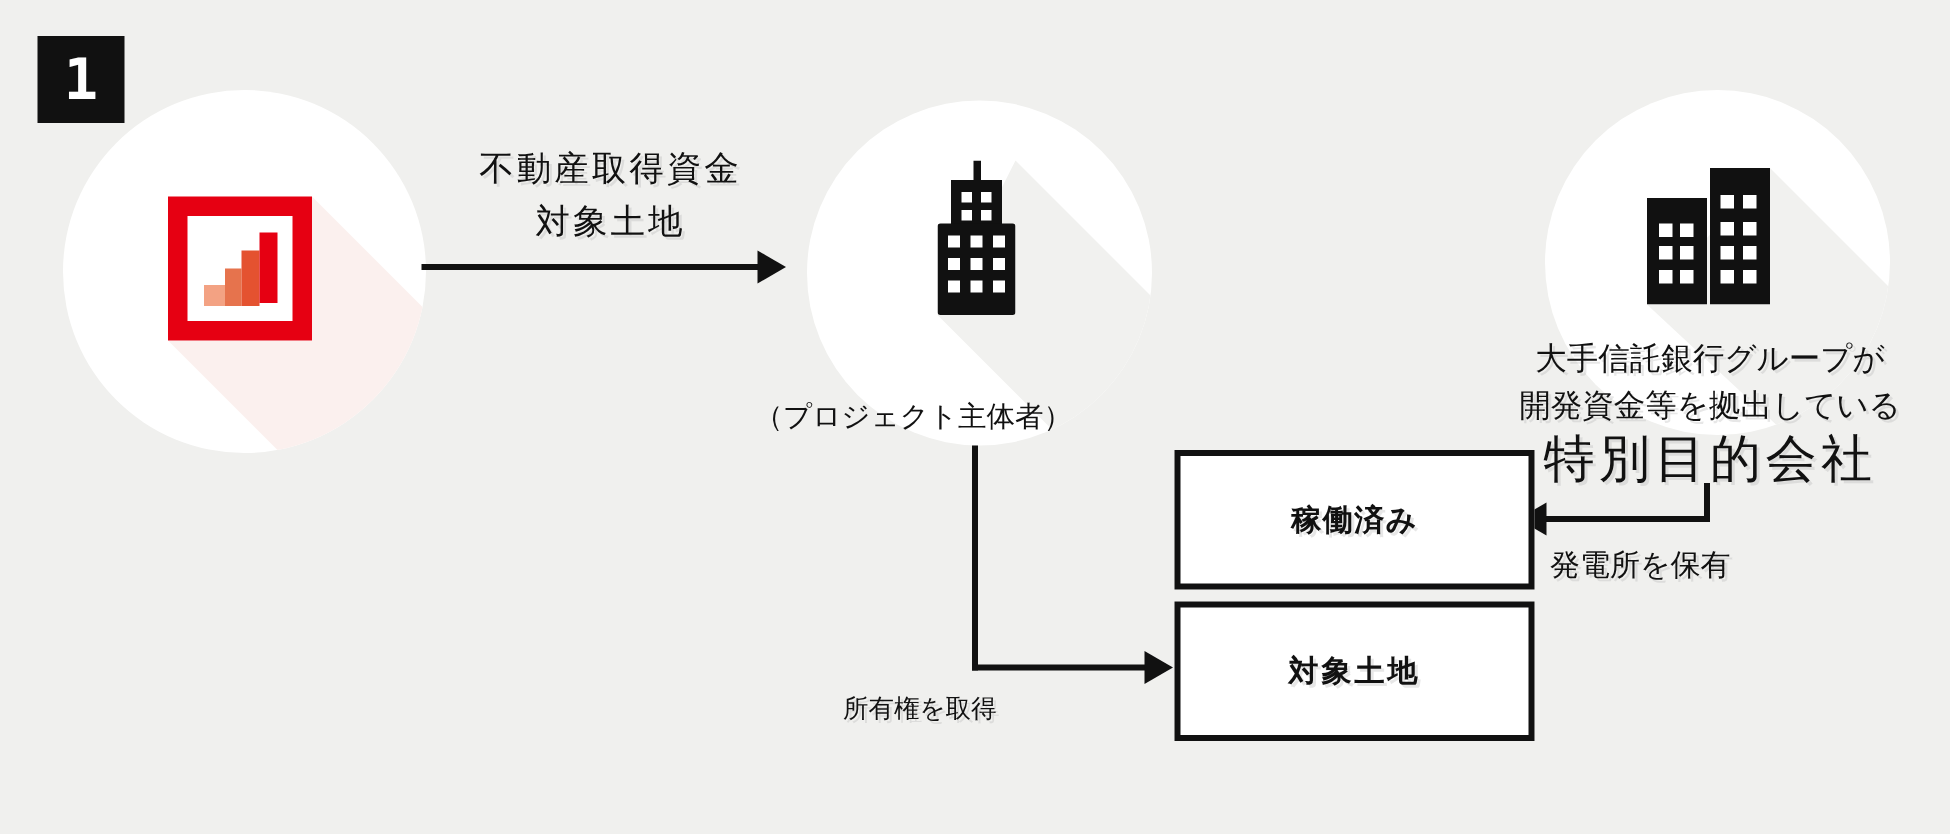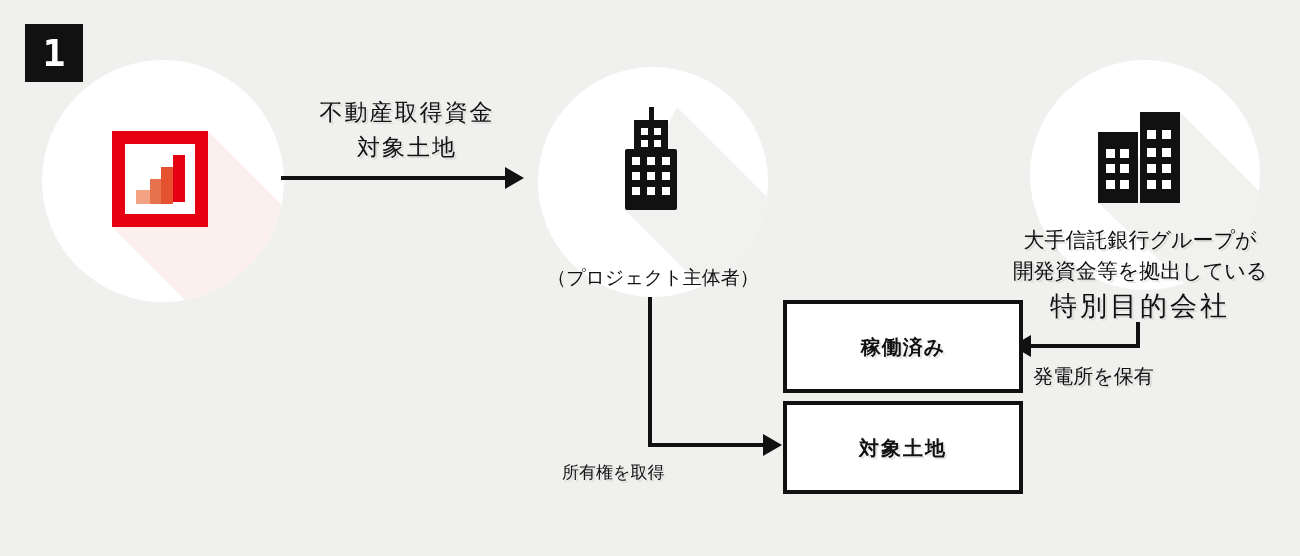--- a/index.html
+++ b/index.html
@@ -49,24 +49,24 @@
   .hold-v{left:1136px;top:322px;width:4px;height:26px;}
   .hold-h{left:1030px;top:344px;width:110px;height:4px;}
   .hold-head{left:1012px;top:335px;}
   
   .lbl{position:absolute;font-weight:normal;white-space:nowrap;
        text-shadow:2px 2px 0 rgba(175,175,175,0.30);}
   .loan-label{left:282px;top:95px;width:250px;text-align:center;
        font-size:23px;line-height:35px;letter-spacing:2px;}
   .borrower-title{left:553px;top:224px;width:200px;text-align:center;
        font-size:28px;letter-spacing:4px;}
-  .borrower-sub{position:absolute;left:503px;top:265px;width:300px;text-align:center;
+  .borrower-sub{position:absolute;left:503px;top:265px;width:300px;text-align:left;
        font-size:19px;font-weight:normal;white-space:nowrap;}
   .spc-desc{left:1005px;top:224px;width:270px;text-align:center;font-size:21px;line-height:31px;}
-  .spc-title{display:block;font-size:27px;letter-spacing:3px;margin-top:4px;line-height:32px;}
+  .spc-title{display:block;font-size:34px;letter-spacing:3px;margin-top:4px;line-height:32px;}
   .label-own{left:562px;top:461px;width:160px;font-size:17px;}
   .label-hold{left:1021px;top:363px;width:145px;text-align:center;font-size:20px;}
   
   .fbox{
     position:absolute;left:783px;width:240px;height:93px;box-sizing:border-box;
     background:#fff;border:4px solid var(--ink,#111);
     display:flex;flex-direction:column;align-items:center;justify-content:center;
     font-size:20px;font-weight:bold;line-height:30px;letter-spacing:1px;
     text-shadow:2px 2px 0 rgba(175,175,175,0.30);
   }

